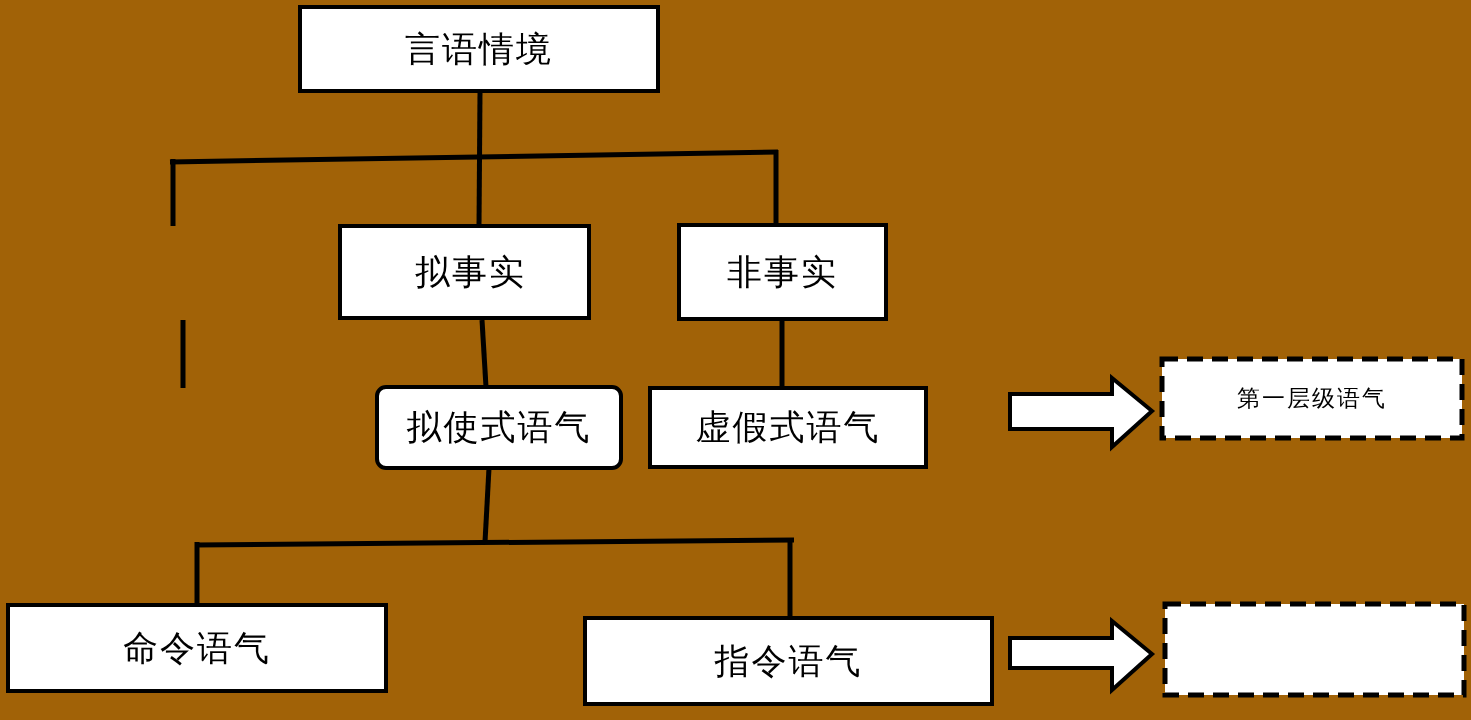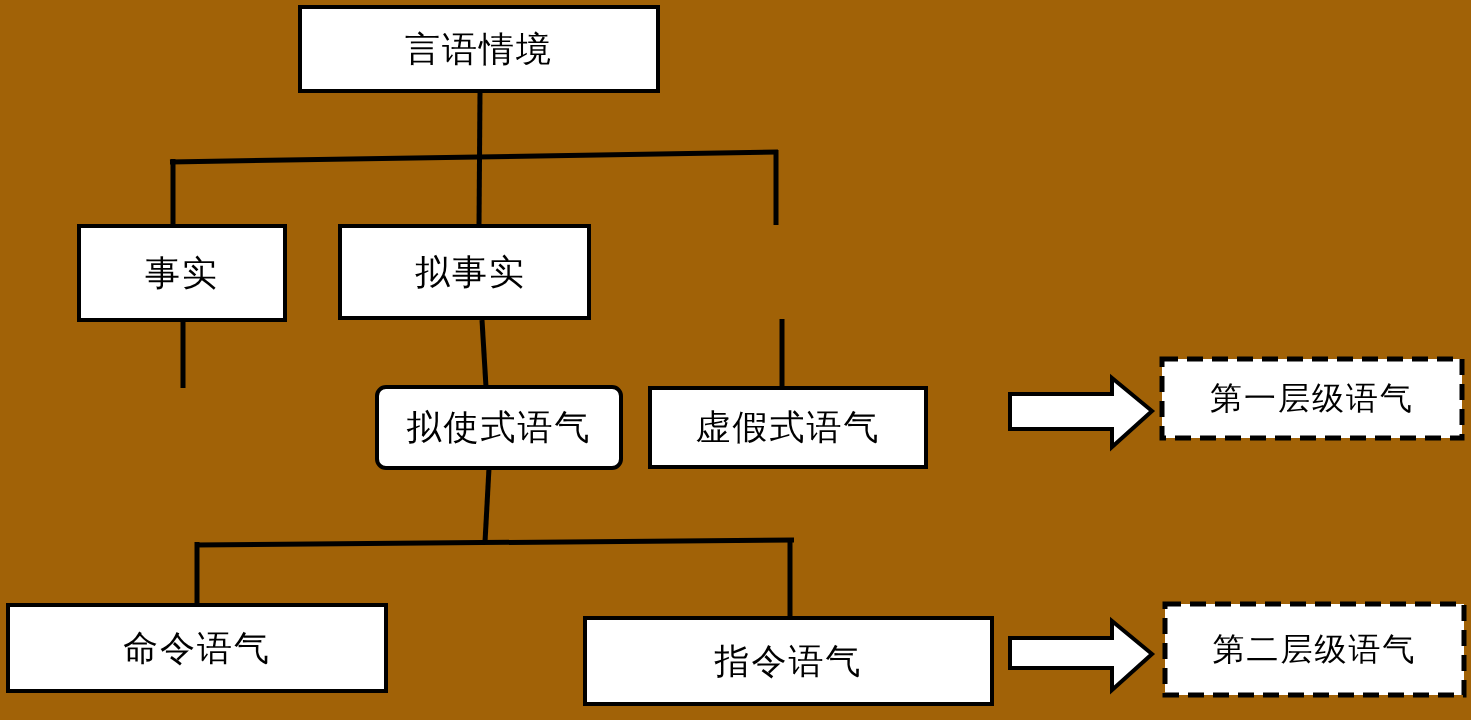--- a/index.html
+++ b/index.html
@@ -34,21 +34,21 @@
     letter-spacing: 2px;
     z-index: 2;
     white-space: nowrap;
   }
   .dashed-label {
     position: absolute;
     box-sizing: border-box;
     display: flex;
     align-items: center;
     justify-content: center;
-    font-size: 32px;
+    font-size: 23px;
     color: #000000;
     letter-spacing: 2px;
     background: transparent;
     z-index: 2;
     white-space: nowrap;
   }
   
   .n-root        { left: 298px; top: 5px;   width: 362px; height: 88px; }
   .n-fact        { left: 77px;  top: 224px; width: 210px; height: 98px; }
   .n-quasi-fact  { left: 338px; top: 224px; width: 253px; height: 96px; padding-left: 12px; }
@@ -87,31 +87,30 @@
 
     <polygon points="1010,394 1112,394 1112,378 1152,411 1112,447 1112,429 1010,429" fill="#ffffff" stroke="#000000" stroke-width="4"></polygon>
     <polygon points="1010,638 1112,638 1112,621 1152,654 1112,690 1112,668 1010,668" fill="#ffffff" stroke="#000000" stroke-width="4"></polygon>
 
     <rect x="1162" y="359" width="300" height="79" fill="#ffffff" stroke="#000000" stroke-width="5" stroke-dasharray="16 9"></rect>
     <rect x="1165" y="604" width="299" height="91" fill="#ffffff" stroke="#000000" stroke-width="5" stroke-dasharray="16 9"></rect>
   </svg>
 
   <div class="node n-root">言语情境</div>
 
-  <div class="node n-fact">事实</div>
 
   <div class="node n-quasi-fact">拟事实</div>
 
+  <div class="node n-non-fact">非事实</div>
 
 
   <div class="node n-quasi-imp">拟使式语气</div>
 
   <div class="node n-hypo">虚假式语气</div>
 
   <div class="node n-command">命令语气</div>
 
   <div class="node n-directive">指令语气</div>
 
   <div class="dashed-label n-level1">第一层级语气</div>
 
-  <div class="dashed-label n-level2">第二层级语气</div>
 
 </div>
 
 </body></html>

